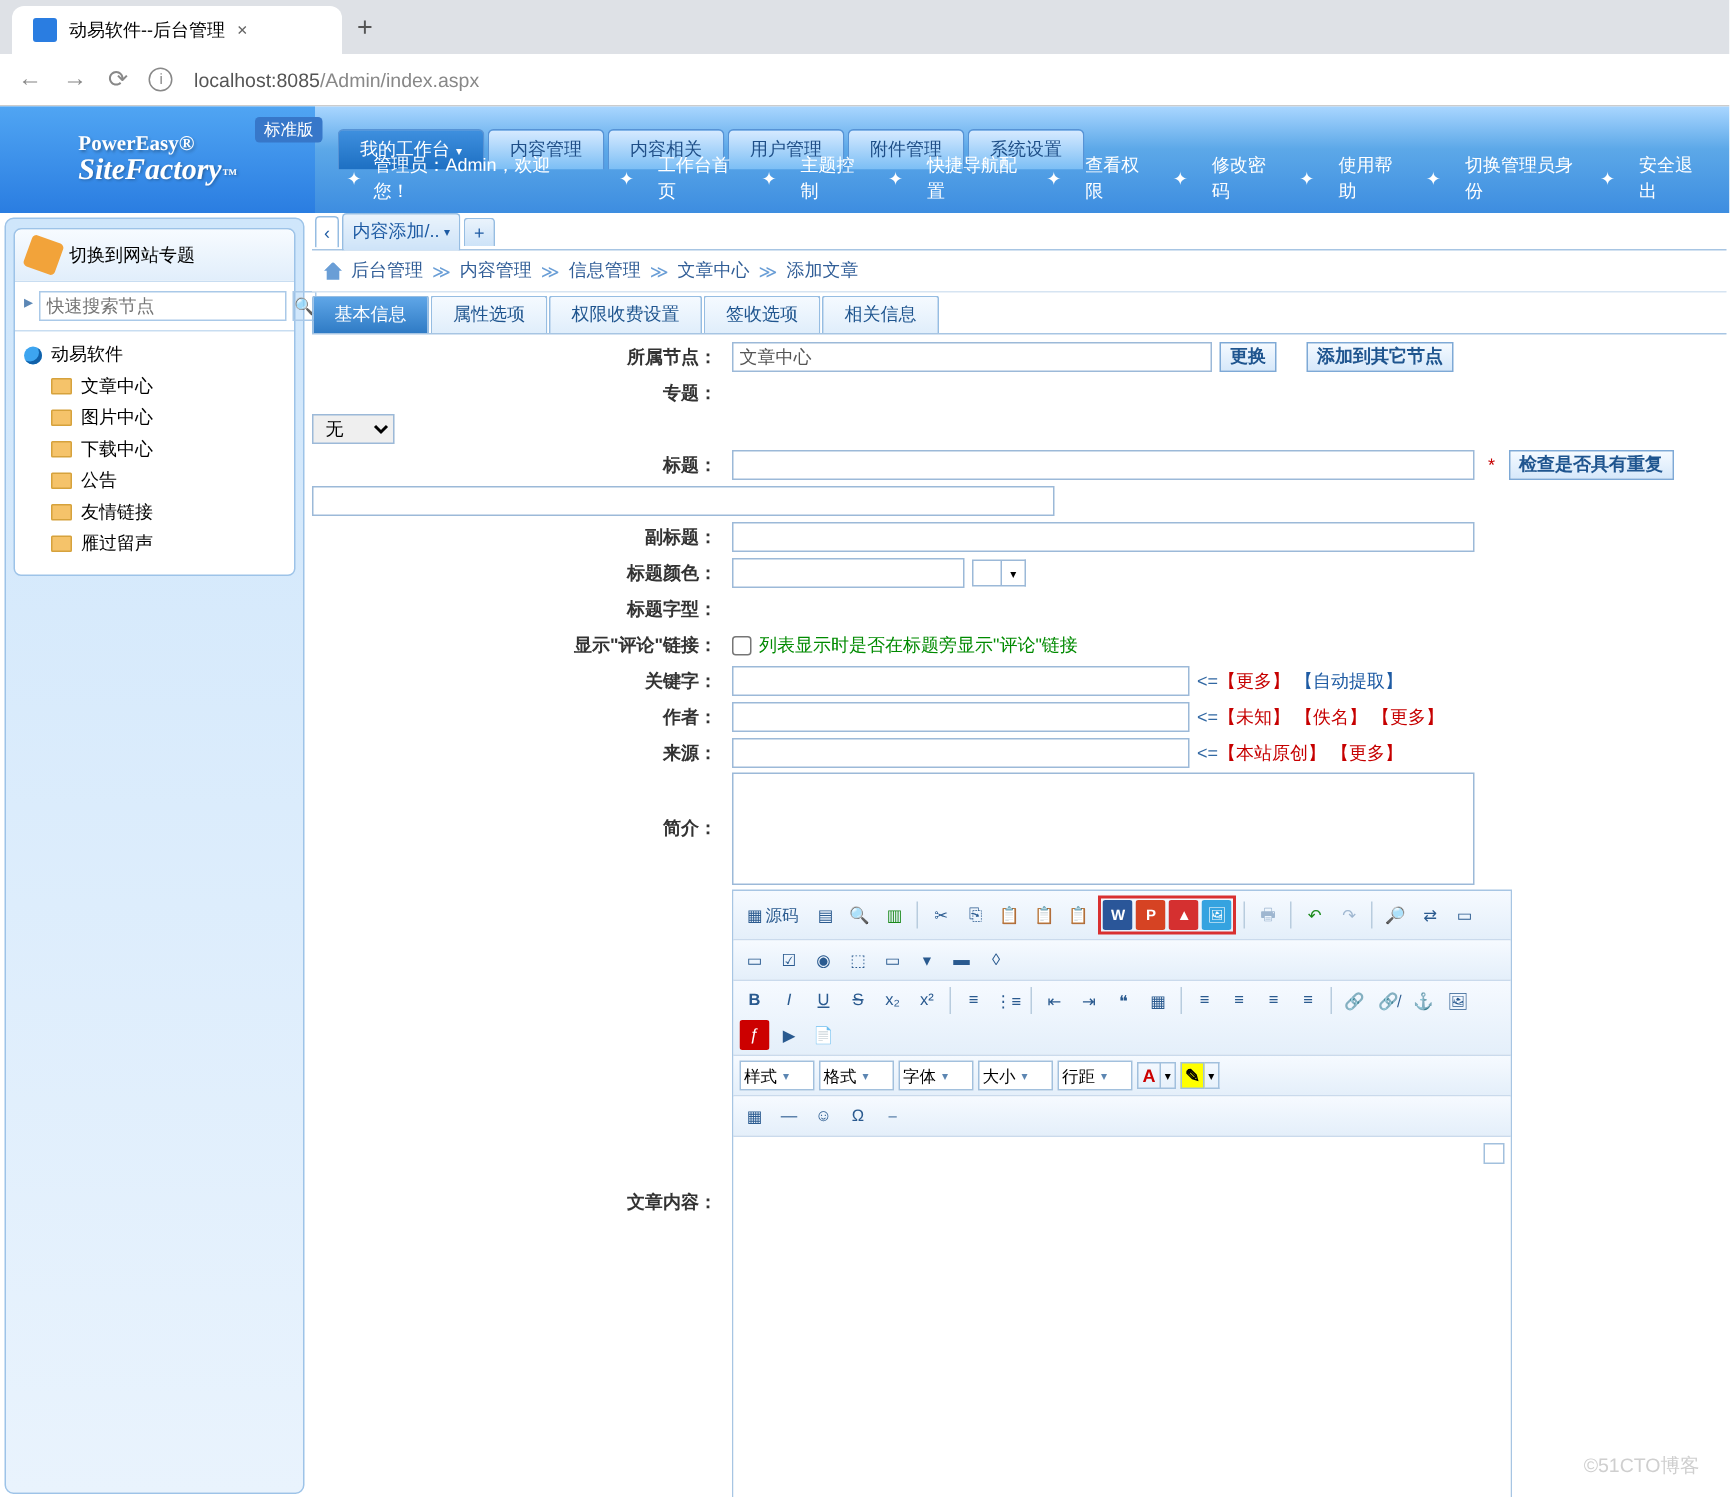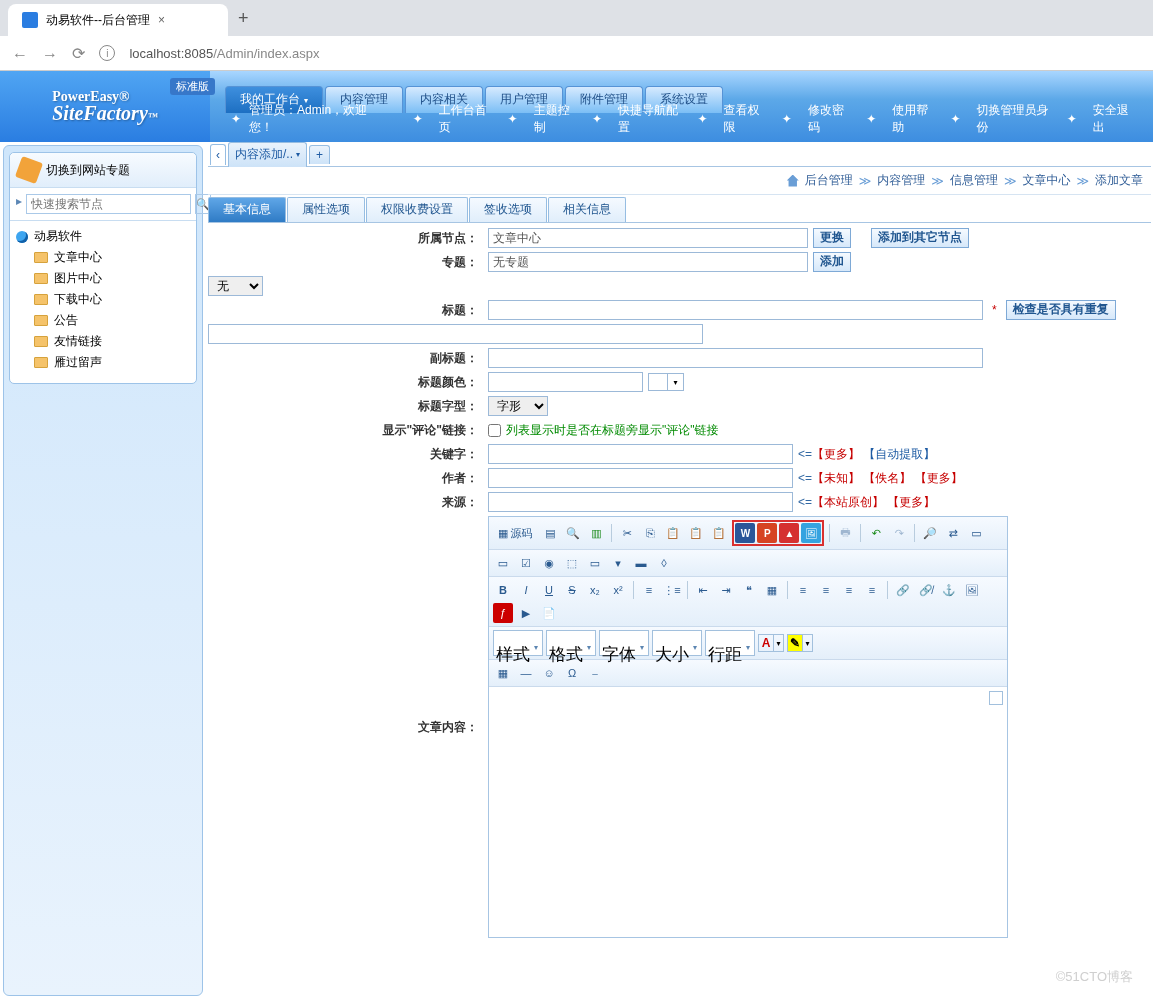--- a/index.html
+++ b/index.html
@@ -49,21 +49,21 @@
 .folder-icon { width:14px;height:11px; background:#f5c36a; border:1px solid #d6a23c; display:inline-block; border-radius:1px; margin-right:2px;}
 .globe-icon { width:12px;height:12px; background:#3da5f0; border-radius:50%; display:inline-block; margin-right:2px; box-shadow:inset -2px -2px 0 #1160a8;}
 
 .main-area { flex:1; padding:0 2px; }
 .content-tabs { display:flex; align-items:center; height:24px; border-bottom:1px solid #a7c5e3; margin-top:1px; }
 .ctab { background:linear-gradient(#eaf3fc,#cde3f8); border:1px solid #96bde2; border-bottom:none; border-radius:3px 3px 0 0; padding:3px 6px 4px; font-size:12px; color:#1e5ba3; display:flex; align-items:center; gap:3px; margin-left:2px; cursor:pointer; }
 .ctab .dd { font-size:8px; }
 .ctab.plus { padding:2px 6px; }
 .ctab.nav { background:#fff; padding:3px 5px; }
 
-.breadcrumb { display:flex; align-items:center; gap:6px; padding:5px 8px; color:#315e97; border-bottom:1px solid #d6e4f2;justify-content:flex-end; }
+.breadcrumb { display:flex; align-items:center; gap:6px; padding:5px 8px; color:#315e97; border-bottom:1px solid #d6e4f2; }
 .breadcrumb a { color:#315e97; cursor:pointer; }
 .bc-home { width:12px;height:12px; background:#6a9ed6; display:inline-block; clip-path:polygon(50% 0,100% 50%,85% 50%,85% 100%,15% 100%,15% 50%,0 50%);}
 .bc-sep { color:#6a9ed6; }
 
 .form-tabs { display:flex; border-bottom:1px solid #a7c5e3; margin-top:2px; }
 .ftab { border:1px solid #96bde2; border-bottom:none; padding:3px 14px 4px; font-size:12px; background:linear-gradient(#f5faff,#e0eefb); color:#1f558f; cursor:pointer; margin-right:1px; border-radius:2px 2px 0 0;}
 .ftab.active { background:linear-gradient(#5fa6e7,#2f7bc5); color:#fff; }
 
 .form-grid { padding:4px 4px 4px 0; }
 .frow { display:flex; align-items:center; margin-bottom:2px; min-height:22px; }
@@ -88,21 +88,21 @@
 .editor-wrap { border:1px solid #a7c5e3; width:520px; }
 .editor-toolbar { background:linear-gradient(#f6faff,#e4effa); border-bottom:1px solid #cadaec; padding:3px 4px; display:flex; flex-wrap:wrap; gap:3px; align-items:center; }
 .tb-sep { width:0; border-left:1px solid #b8ccde; height:18px; margin:0 2px; }
 .tb-btn { width:20px; height:20px; border:1px solid transparent; display:inline-flex; align-items:center; justify-content:center; cursor:pointer; font-size:11px; color:#2a5a8f; border-radius:2px; }
 .tb-btn.src { width:auto; padding:0 4px; gap:2px; }
 .tb-word { background:#2a5699;color:#fff;font-weight:bold;font-size:10px;}
 .tb-ppt { background:#d64323;color:#fff;font-weight:bold;font-size:10px;}
 .tb-pdf { background:#d53030;color:#fff;font-weight:bold;font-size:10px;}
 .tb-img { background:#35a3e0;color:#fff;font-size:10px;}
 .highlight-box { border:2px solid #d93030; padding:1px; display:flex; gap:2px;}
-.tb-select { height:20px; border:1px solid #a2c0dd; font-size:17px; background:#fff; display:inline-flex; align-items:flex-start; padding:12px 2px; gap:4px; min-width:50px; }
+.tb-select { height:20px; border:1px solid #a2c0dd; font-size:11px; background:#fff; display:inline-flex; align-items:center; padding:1px 2px; gap:4px; min-width:50px; }
 .tb-select::after{content:"▾"; font-size:8px; color:#5c86b2;}
 .tb-color { display:inline-flex; }
 .tb-color .sw { width:16px;height:18px;border:1px solid #a2c0dd;display:flex;align-items:center;justify-content:center;font-weight:bold; }
 .tb-color .dd { width:10px;height:18px;border:1px solid #a2c0dd;border-left:none;display:flex;align-items:center;justify-content:center;font-size:8px;}
 .editor-body { height:250px; background:#fff; position:relative;}
 .editor-body .maximize { position:absolute; right:4px; top:4px; width:14px;height:14px;border:1px solid #a2c0dd; cursor:pointer;}
 
 .watermark { position:absolute; right:20px; bottom:12px; color:#cfcfcf; font-size:13px;}
 </style>
 </head>
@@ -252,24 +252,20 @@
         <div class="flabel">所属节点：</div>
         <div class="fval">
           <input class="txtbox ro" readonly="" value="文章中心" style="">
           <span class="btn">更换</span>
           <span style="width:10px"></span>
           <span class="btn">添加到其它节点</span>
         </div>
       </div>
       <div class="frow">
         <div class="flabel">专题：</div>
-        <div class="fval">
-          <input class="txtbox ro" readonly="" value="无专题" style="">
-          <span class="btn">添加</span>
-        </div>
       </div>
       <div class="frow">
         <div class="fval">
             <select class="txtbox" style="width:55px"><option>无</option></select>
           </div>
       </div>
       <div class="frow">
         <div class="flabel">标题：</div>
         <div class="fval">
           <input class="txtbox wide" style="">
@@ -293,23 +289,20 @@
         <div class="fval">
           <input class="txtbox" style="width: 155px;">
           <span style="display:inline-flex">
               <span class="color-picker"></span>
               <span class="color-dd">▾</span>
             </span>
         </div>
       </div>
       <div class="frow">
         <div class="flabel">标题字型：</div>
-        <div class="fval">
-            <select class="txtbox" style="width:60px"><option>字形</option></select>
-          </div>
       </div>
       <div class="frow">
         <div class="flabel">显示"评论"链接：</div>
         <div class="fval">
             <input type="checkbox" style=""> 
             <span class="greentxt">列表显示时是否在标题旁显示"评论"链接</span>
           </div>
       </div>
       <div class="frow">
         <div class="flabel">关键字：</div>
@@ -324,20 +317,26 @@
           <input class="txtbox kw" style="">
           <span class="hint-links"><span class="larr">&lt;=</span><span class="lk">【未知】</span> <span class="lk">【佚名】</span> <span class="lk">【更多】</span></span>
         </div>
       </div>
       <div class="frow">
         <div class="flabel">来源：</div>
         <div class="fval">
           <input class="txtbox kw" style="">
           <span class="hint-links"><span class="larr">&lt;=</span><span class="lk">【本站原创】</span> <span class="lk">【更多】</span></span>
         </div>
+      </div>
+      <div class="frow" style="align-items:center">
+        <div class="flabel">简介：</div>
+        <div class="fval">
+            <textarea class="txtbox" style="width: 495px; height: 75px;"></textarea>
+          </div>
       </div>
 
       <div class="frow" style="align-items:center; margin-top:3px;">
         <div class="flabel" style="align-self:center">文章内容：</div>
         <div class="fval">
           <div class="editor-wrap">
             <div class="editor-toolbar">
               <span class="tb-btn src">▦ <span>源码</span></span>
               <span class="tb-btn">▤</span>
               <span class="tb-btn">🔍</span>

